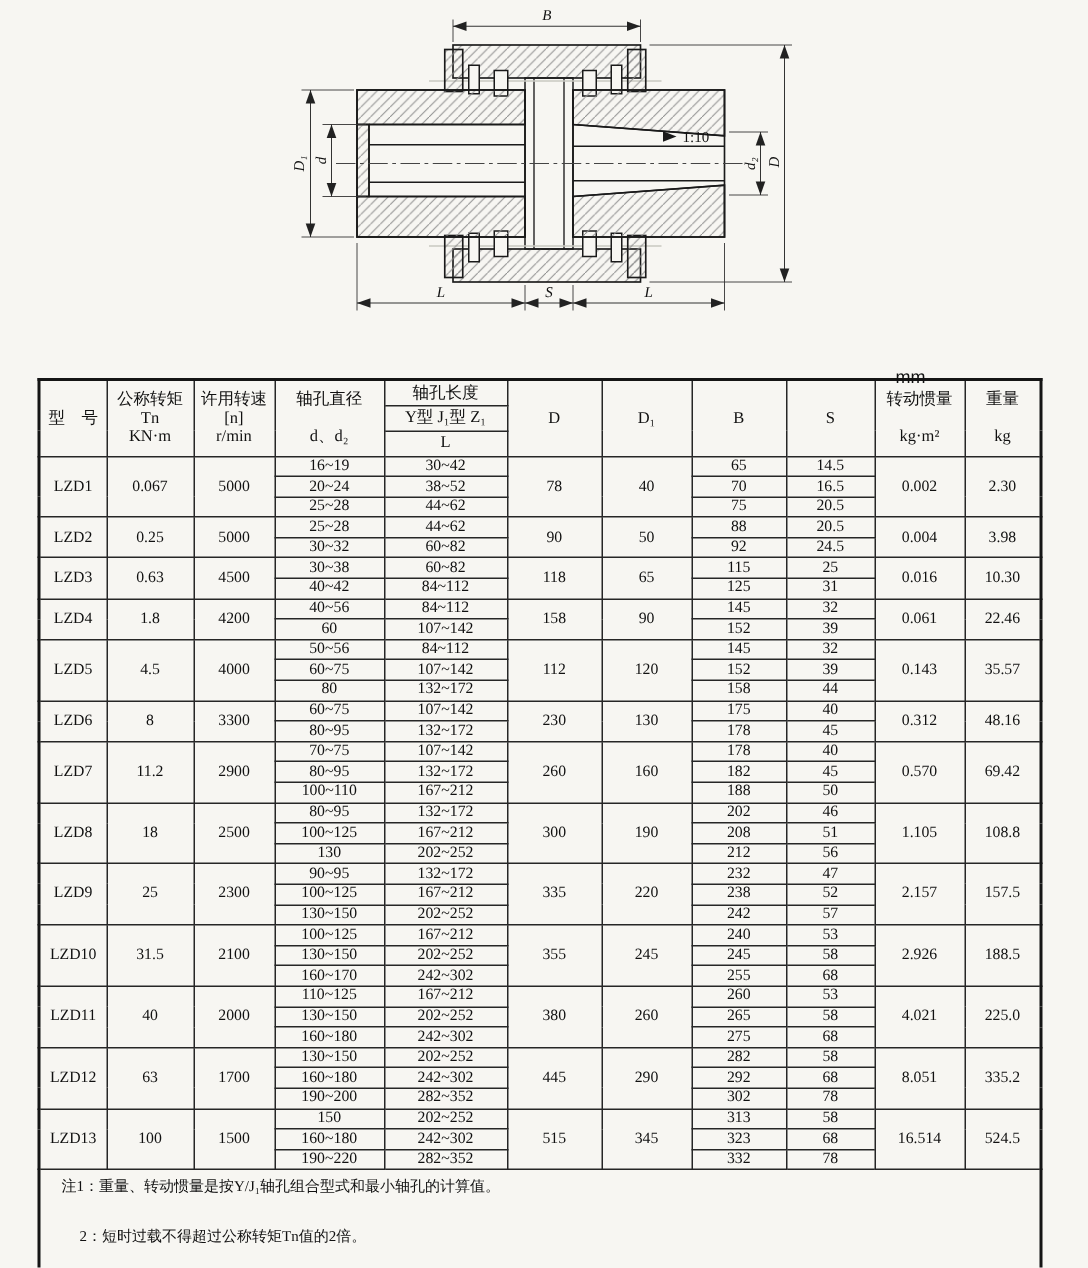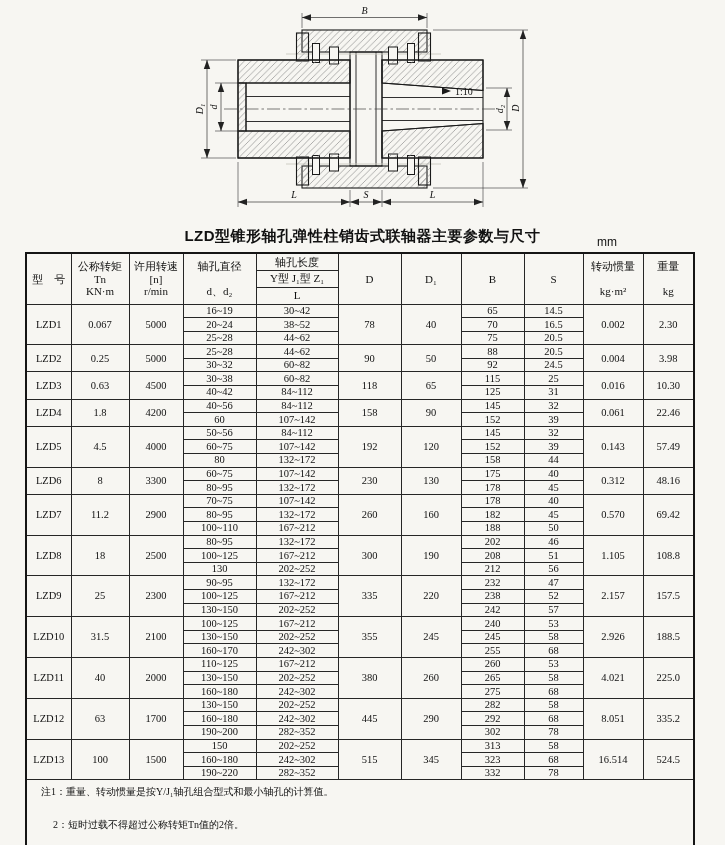--- a/index.html
+++ b/index.html
@@ -23,21 +23,21 @@
   .dimtxt{font-family:"Liberation Serif","DejaVu Serif",serif;font-size:10px;font-style:italic;fill:#111;}
   .uprt{font-style:normal;}
 
   
   .title-row{position:relative;height:28px;}
   .title{
     position:absolute;left:50%;top:3px;transform:translateX(-50%);
     font-family:"Liberation Sans","DejaVu Sans",sans-serif;
     font-weight:700;font-size:15px;letter-spacing:.5px;white-space:nowrap;
   }
-  .unit{position:absolute;left:597px;top:11px;font-size:12px;
+  .unit{position:absolute;left:597px;top:20px;font-size:12px;
     font-family:"Liberation Sans","DejaVu Sans",sans-serif;}
 
   
   table{border-collapse:collapse;margin-left:25px;width:668px;table-layout:fixed;
     border:2px solid #151515;}
   td{border:1px solid #262626;text-align:center;vertical-align:middle;
      font-size:10.5px;line-height:1.12;padding:0 1px;height:12.6px;
      font-family:"Liberation Serif","DejaVu Serif",serif;}
   thead tr{height:17px;}
   .hd{font-size:11px;margin-top:11px;}
@@ -162,21 +162,20 @@
       <line class="dim" x1="238" y1="202" x2="350" y2="202" marker-start="url(#ah)" marker-end="url(#ah)"></line>
       <line class="dim" x1="350" y1="202" x2="382" y2="202" marker-start="url(#ah)" marker-end="url(#ah)"></line>
       <line class="dim" x1="382" y1="202" x2="483" y2="202" marker-start="url(#ah)" marker-end="url(#ah)"></line>
       <text class="dimtxt" x="294" y="198" text-anchor="middle">L</text>
       <text class="dimtxt" x="366" y="198" text-anchor="middle">S</text>
       <text class="dimtxt" x="432.5" y="198" text-anchor="middle">L</text>
     </g>
   </svg>
 
   <div class="title-row">
-    <span class="title">LZD型锥形轴孔弹性柱销齿式联轴器主要参数与尺寸</span>
     <span class="unit">mm</span>
   </div>
 
   <table id="spec-table">
       <colgroup>
         <col style="width: 45px;">
         <col style="width: 58px;">
         <col style="width: 54px;">
         <col style="width: 73px;">
         <col style="width: 82px;">
@@ -300,26 +299,26 @@
           <td>107~142</td>
           <td>152</td>
           <td>39</td>
         </tr>
         <tr>
           <td rowspan="3">LZD5</td>
           <td rowspan="3">4.5</td>
           <td rowspan="3">4000</td>
           <td>50~56</td>
           <td>84~112</td>
-          <td rowspan="3">192</td>
+          <td rowspan="3">112</td>
           <td rowspan="3">120</td>
           <td>145</td>
           <td>32</td>
           <td rowspan="3">0.143</td>
-          <td rowspan="3">57.49</td>
+          <td rowspan="3">35.57</td>
         </tr>
         <tr>
           <td>60~75</td>
           <td>107~142</td>
           <td>152</td>
           <td>39</td>
         </tr>
         <tr>
           <td>80</td>
           <td>132~172</td>

